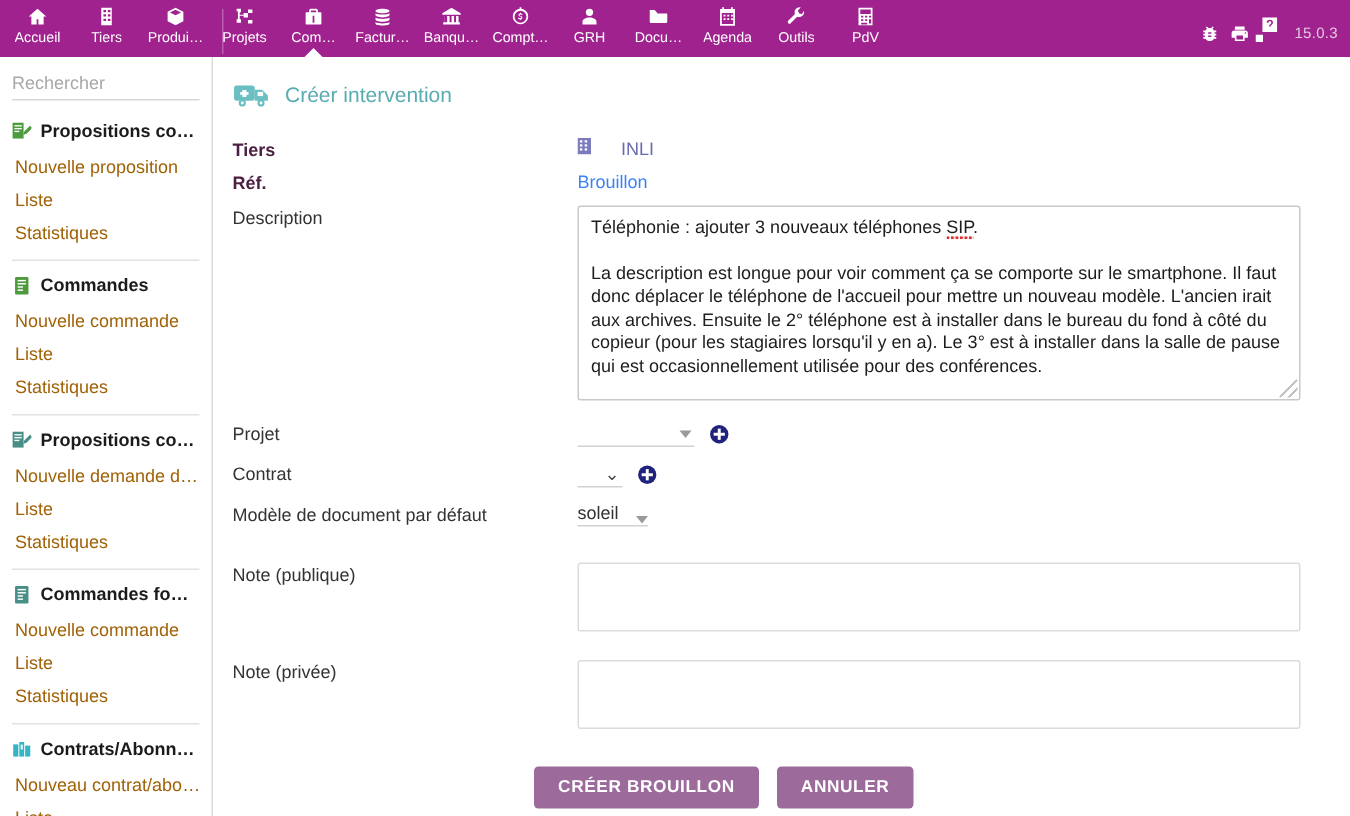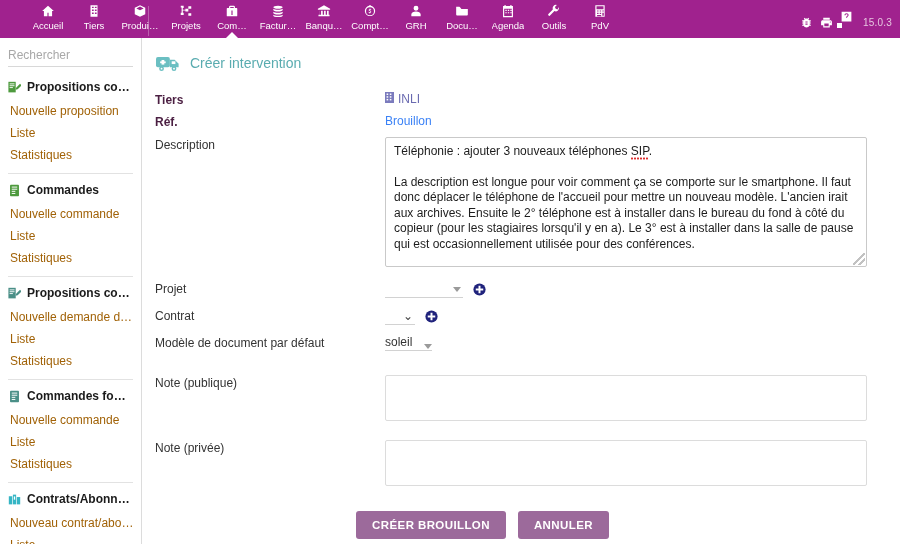--- a/index.html
+++ b/index.html
@@ -16,21 +16,20 @@
 
   
   .topbar {
     position: absolute; top: 0; left: 0;
     width: 900px; height: 38px;
     background: #a1238f;
     background: #a0228e;
     display: flex;
     align-items: flex-start;
     z-index: 20;
-    padding-left: 23px;
   }
   .topbar-menu { display: flex; align-items: flex-start; padding-left: 2px; }
   .tb-item {
     position: relative;
     width: 46px; height: 38px;
     display: flex; flex-direction: column;
     align-items: center; justify-content: flex-start;
     padding-top: 3px;
     color: #ffffff;
     cursor: pointer;
@@ -148,21 +147,21 @@
     padding-top: 3px;
   }
   .flabel.req { font-weight: bold; color: #4b1f42; }
   .fvalue { flex: 1 1 auto; padding-top: 2px; }
 
   .row-tiers { height: 22px; }
   .row-ref { height: 23px; }
 
   .link-tiers {
     color: #6a6ab0; font-size: 12px; text-decoration: none;
-    display: inline-flex; align-items: center; gap: 4px;
+    display: inline-flex; align-items: center; gap: 20px;
   }
   .plaintext { font-size: 12px; color: #3b82f6; }
   .desc-box {
     width: 482px; height: 130px;
     border: 1px solid #c9c9c9;
     border-radius: 2px;
     padding: 6px 8px 8px 8px;
     font-size: 12px;
     line-height: 15.6px;
     color: #1d1d1d;

